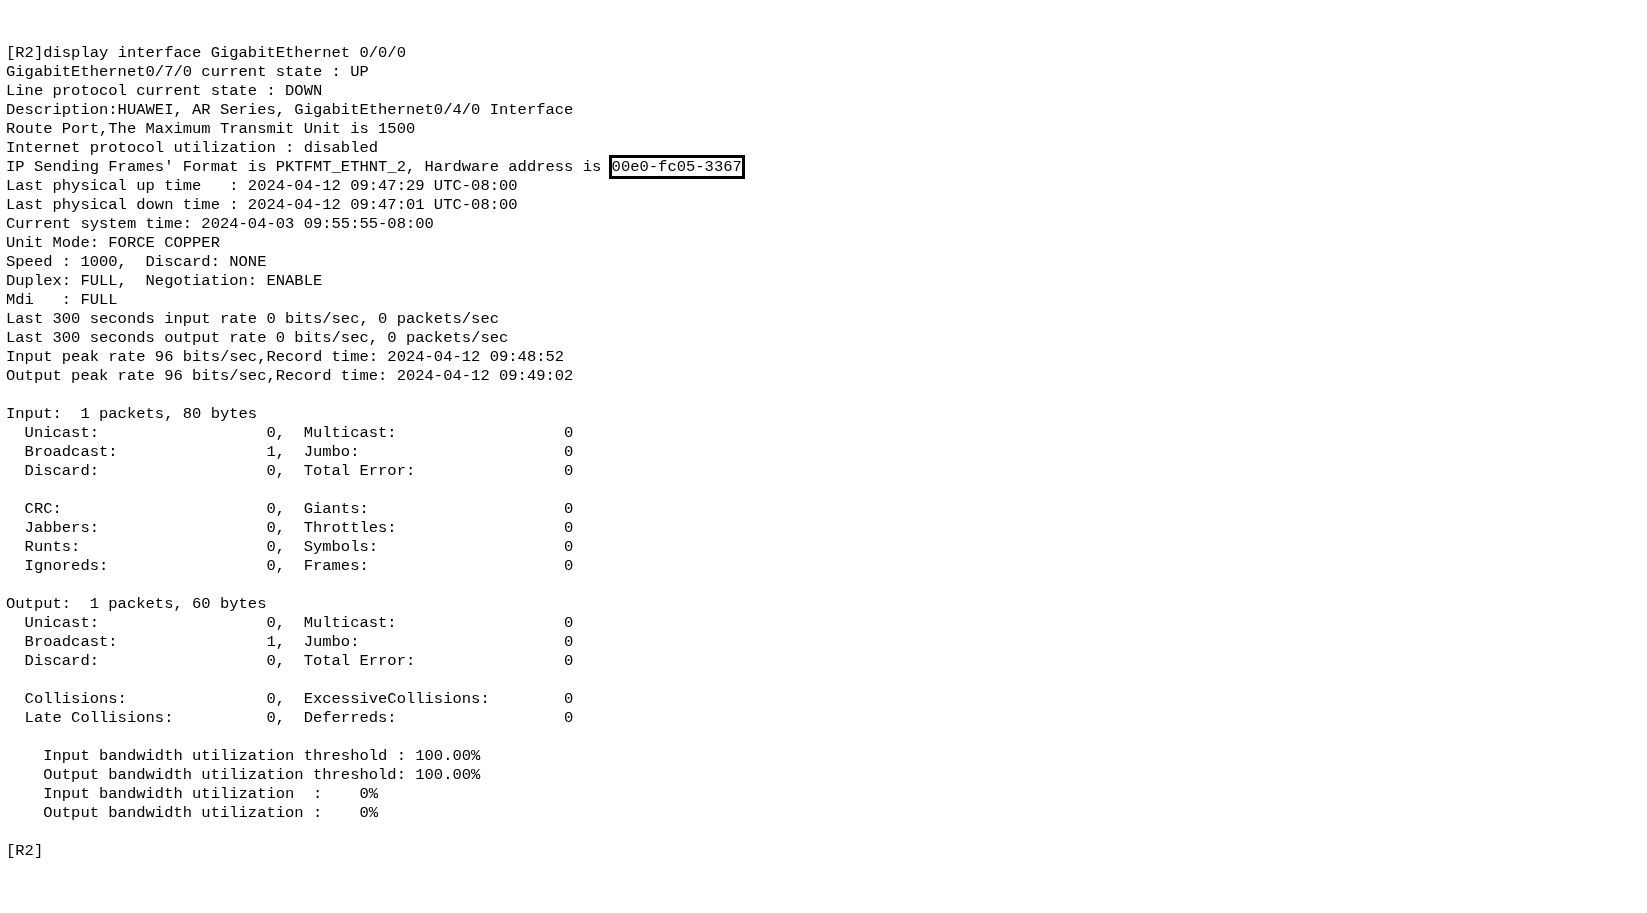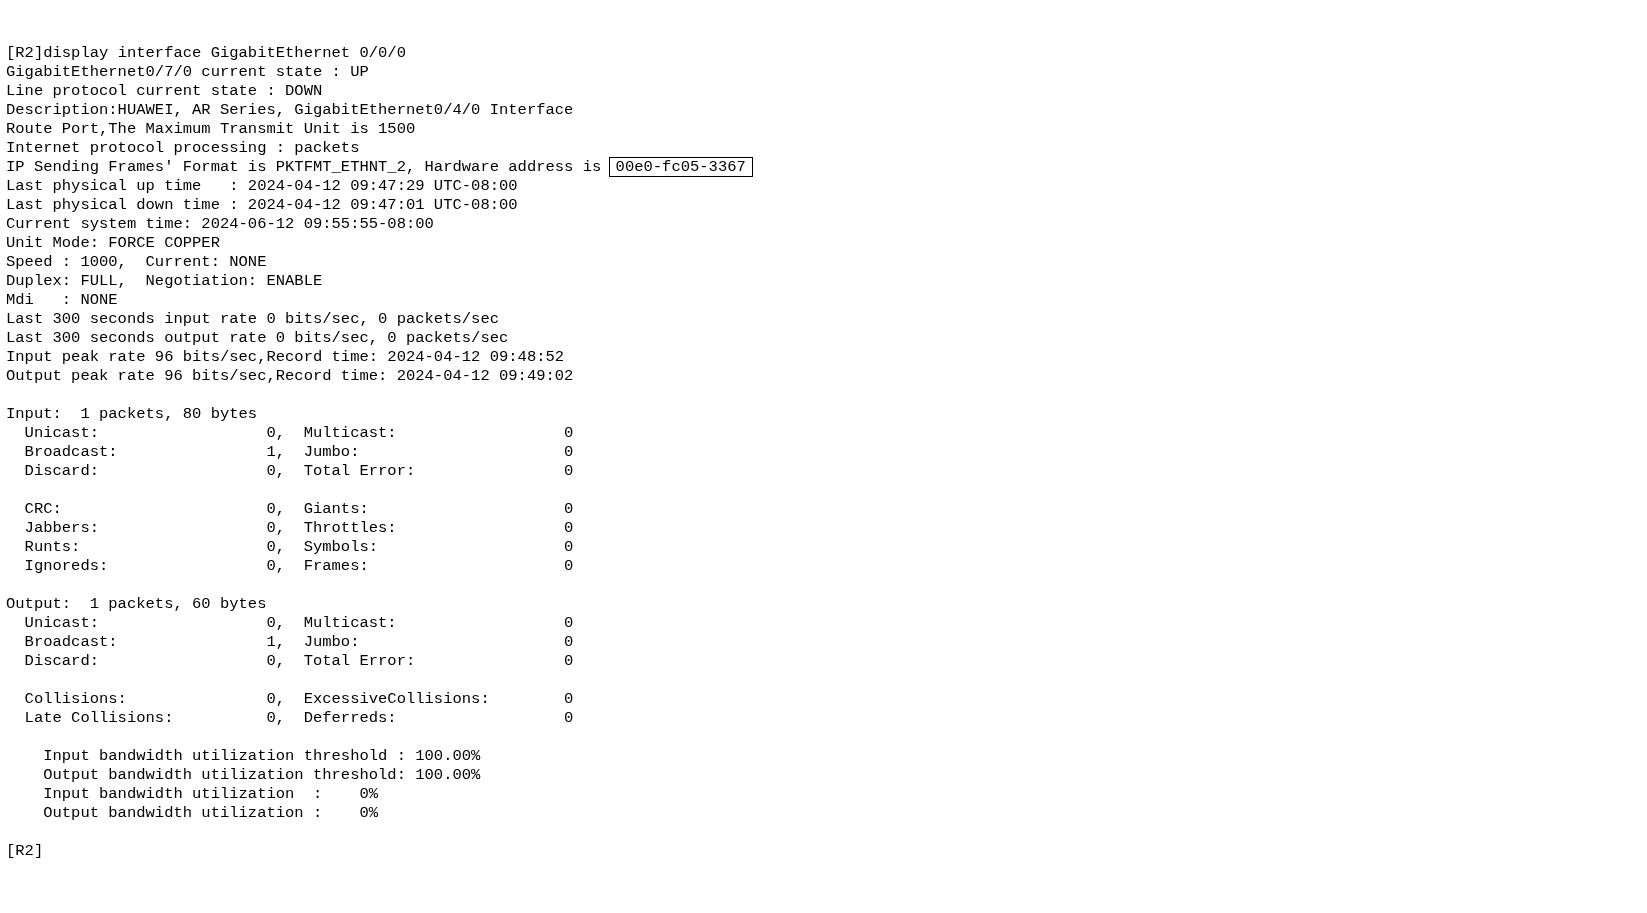--- a/index.html
+++ b/index.html
@@ -6,42 +6,42 @@
     margin: 0;
     padding: 6px;
     background: #fff;
     font-family: "Consolas", "Courier New", monospace;
     font-size: 15.5px;
     line-height: 19px;
     color: #000;
     white-space: pre;
   }
   .hl {
-    border: 1px solid #000000;
-    padding: 0 6px;
+    border: 3px solid #000000;
+    padding: 0 0;
     margin-left: -2px;
   }
 </style>
 </head>
 <body>
 
 <span><span>[R2]</span><span>display interface GigabitEthernet 0/0/0</span>
 <span>GigabitEthernet0/7/0 current state : UP</span>
 <span>Line protocol current state : DOWN</span>
 <span>Description:HUAWEI, AR Series, GigabitEthernet0/4/0 Interface</span>
 <span>Route Port,The Maximum Transmit Unit is 1500</span>
-<span>Internet protocol processing : packets</span>
+<span>Internet protocol utilization : disabled</span>
 <span>IP Sending Frames' Format is PKTFMT_ETHNT_2, Hardware address is </span><span class="hl">00e0-fc05-3367</span>
 <span>Last physical up time   : 2024-04-12 09:47:29 UTC-08:00</span>
 <span>Last physical down time : 2024-04-12 09:47:01 UTC-08:00</span>
-<span>Current system time: 2024-06-12 09:55:55-08:00</span>
+<span>Current system time: 2024-04-03 09:55:55-08:00</span>
 <span>Unit Mode: FORCE COPPER</span>
-<span>Speed : 1000,  Current: NONE</span>
+<span>Speed : 1000,  Discard: NONE</span>
 <span>Duplex: FULL,  Negotiation: ENABLE</span>
-<span>Mdi   : NONE</span>
+<span>Mdi   : FULL</span>
 <span>Last 300 seconds input rate 0 bits/sec, 0 packets/sec</span>
 <span>Last 300 seconds output rate 0 bits/sec, 0 packets/sec</span>
 <span>Input peak rate 96 bits/sec,Record time: 2024-04-12 09:48:52</span>
 <span>Output peak rate 96 bits/sec,Record time: 2024-04-12 09:49:02</span>
 
 <span>Input:  1 packets, 80 bytes</span>
 <span>  Unicast:                  0,  Multicast:                  0</span>
 <span>  Broadcast:                1,  Jumbo:                      0</span>
 <span>  Discard:                  0,  Total Error:                0</span>
 

